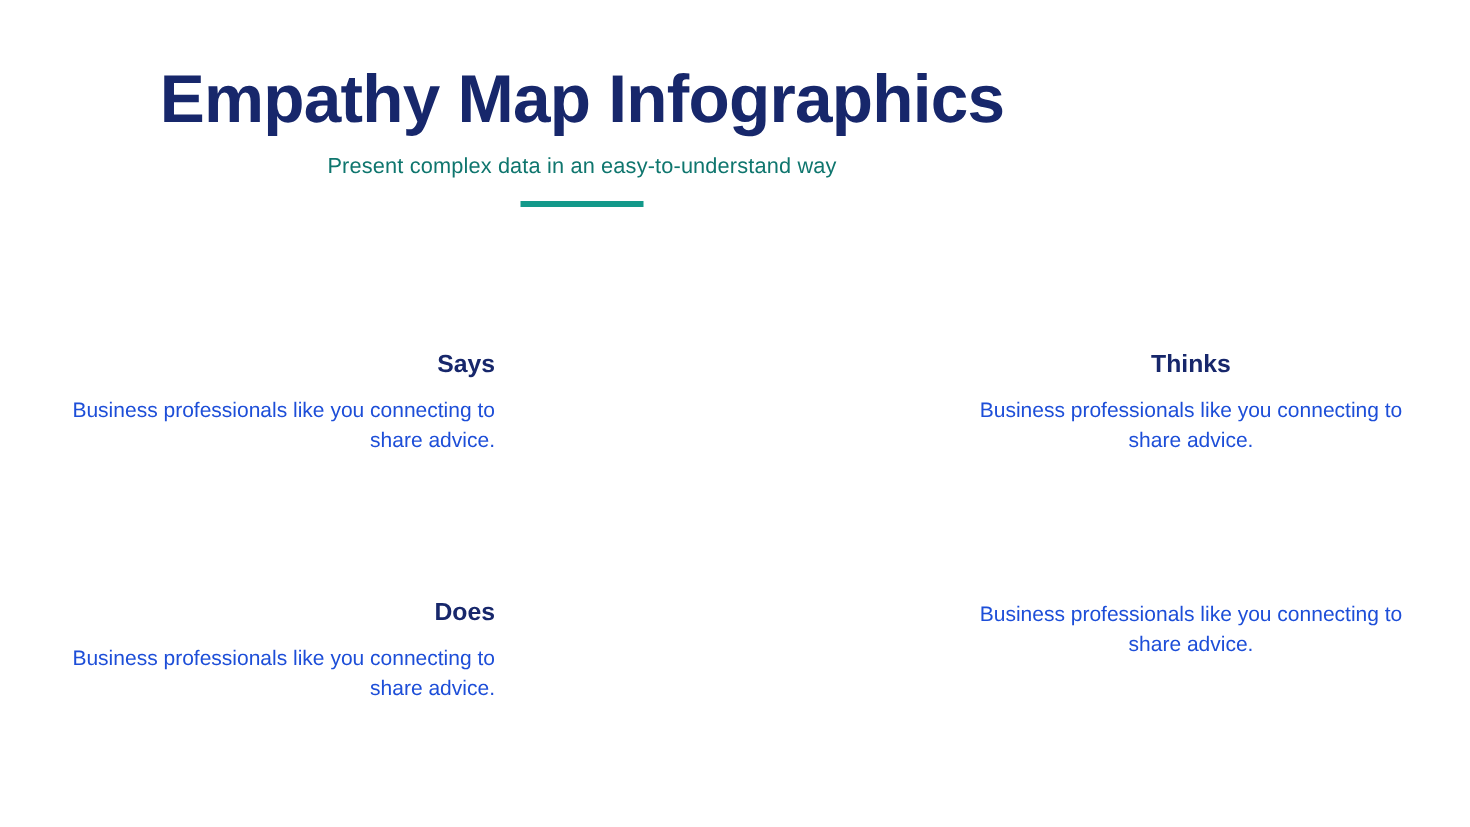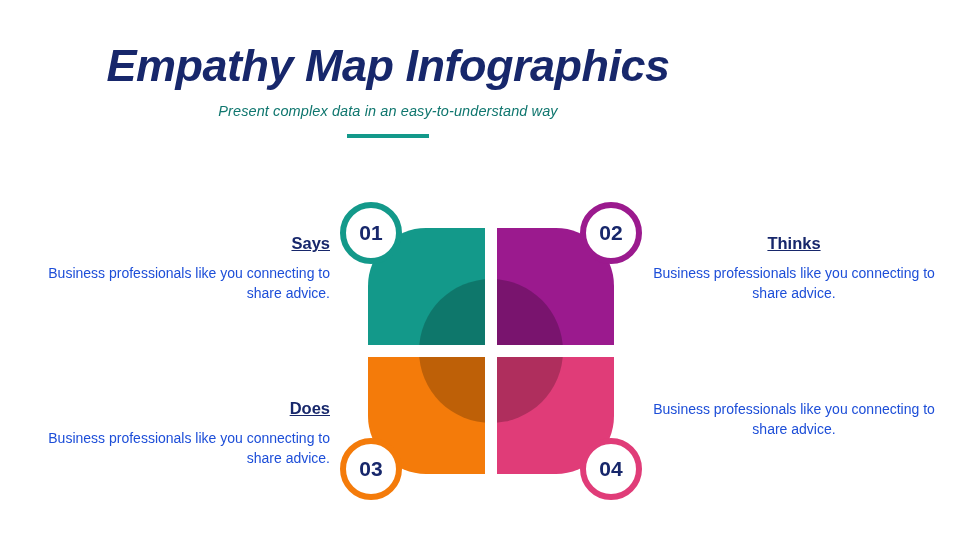--- a/index.html
+++ b/index.html
@@ -24,21 +24,20 @@
     background: #ffffff;
   }
 
   
   #header {
     position: absolute;
     top: 40px;
     left: 0;
     width: 776px;
     text-align: center;
-    font-style: italic;
   }
 
   #title {
     font-size: 45px;
     font-weight: bold;
     color: #17276B;
     letter-spacing: -0.5px;
     line-height: 1.15;
     white-space: nowrap;
   }
@@ -168,56 +167,38 @@
   .block.tl { left: 30px;  top: 234px; }
   .block.tr { left: 644px; top: 234px; }
   .block.bl { left: 30px;  top: 399px; }
   .block.br { left: 644px; top: 399px; }
 
   .block-title {
     font-size: 16.5px;
     font-weight: bold;
     color: #17276B;
     margin-bottom: 10px;
-    text-decoration: underline;
   }
   .block-body {
     font-size: 14px;
     color: #1d4ed8;
     line-height: 1.45;
   }
 </style>
 </head>
 <body>
 
 <div id="slide">
 
   <div id="header">
     <div id="title">Empathy Map Infographics</div>
     <div id="subtitle">Present complex data in an easy-to-understand way</div>
     <div id="divider" style="background: rgb(19, 153, 138);"></div>
   </div>
 
-  <div id="diagram">
-
-    <div class="quad q1" style="background: rgb(19, 153, 138);"></div>
-    <div class="quad q2" style="background: rgb(155, 26, 142);"></div>
-    <div class="quad q3" style="background: rgb(244, 123, 10);"></div>
-    <div class="quad q4" style="background: rgb(224, 60, 120);"></div>
-
-    <div id="center-circle"></div>
-
-    <div class="gap-v"></div>
-    <div class="gap-h"></div>
-
-    <div class="badge b1" style="border-color: rgb(19, 153, 138);">01</div>
-    <div class="badge b2" style="border-color: rgb(155, 26, 142);">02</div>
-    <div class="badge b3" style="border-color: rgb(244, 123, 10);">03</div>
-    <div class="badge b4" style="border-color: rgb(224, 60, 120);">04</div>
-  </div>
 
   <div class="block left tl">
     <div class="block-title">Says</div>
     <div class="block-body">Business professionals like you connecting to share advice.</div>
   </div>
 
   <div class="block right tr">
     <div class="block-title">Thinks</div>
     <div class="block-body">Business professionals like you connecting to share advice.</div>
   </div>

